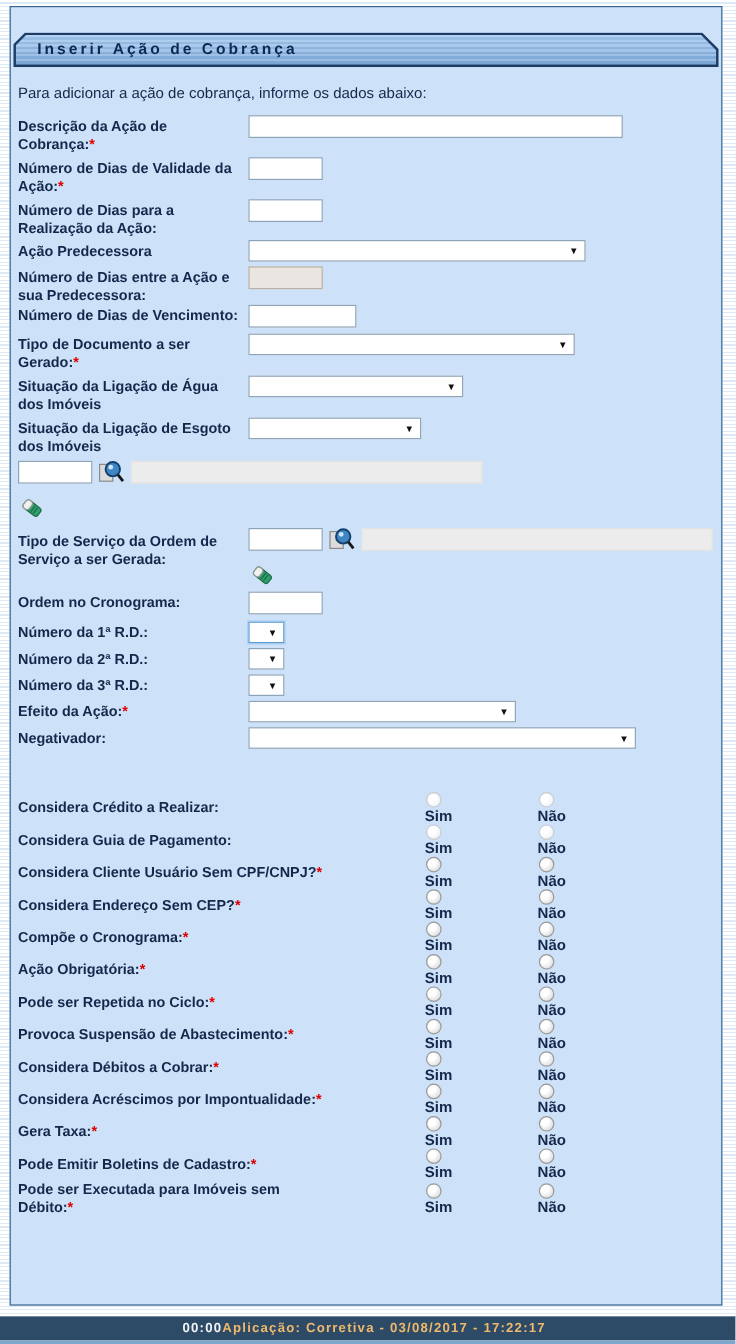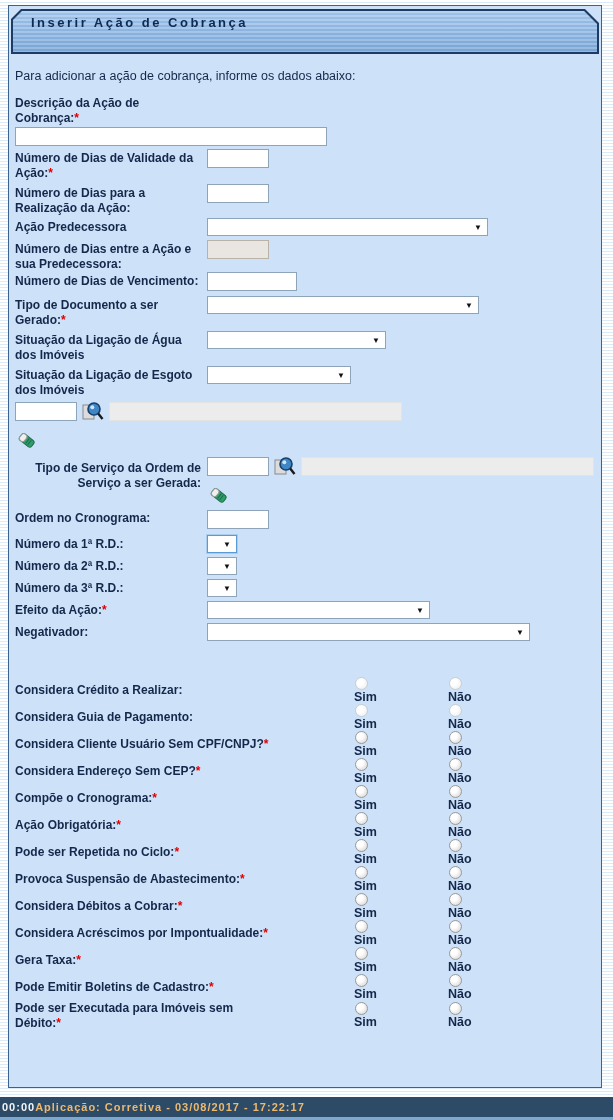--- a/index.html
+++ b/index.html
@@ -7,21 +7,21 @@
     width:613px;height:1120px;position:relative;overflow:hidden;
     font-family:"Liberation Sans",sans-serif;
     background:repeating-linear-gradient(180deg,#ffffff 0px,#ffffff 2px,#dce9f7 2px,#dce9f7 3px);
   }
   .frame{
     position:absolute;left:8px;top:5px;width:594px;height:1083px;
     background:#cde1f8;border:1px solid #39648f;box-sizing:border-box;
   }
   
   .titlebar-outer{
-    margin:3px 2px 0 2px;height:45px;position:relative;
+    margin:21px 2px 0 2px;height:29px;position:relative;
     background:#1c3c66;
     clip-path:polygon(10px 0,calc(100% - 14px) 0,100% 14px,100% 100%,0 100%,0 10px);
   }
   .titlebar-inner{
     position:absolute;left:2px;top:2px;right:2px;bottom:2px;
     background:
       linear-gradient(180deg,rgba(255,255,255,.25),rgba(0,0,0,.05)),
       repeating-linear-gradient(180deg,#9dc3ee 0 2px,#7fadde 2px 4px);
     clip-path:polygon(9px 0,calc(100% - 13px) 0,100% 13px,100% 100%,0 100%,0 9px);
   }
@@ -76,42 +76,42 @@
     font-family:"Liberation Sans",sans-serif;font-size:13px;color:#000;
     background:linear-gradient(180deg,#d8eafb,#aed2f0);
     border:1px solid #7896b4;
     box-shadow:inset 1px 1px 0 #f0f8ff,1px 1px 0 #3c3c3c;
     padding:2px 9px 3px 9px;margin-right:8px;cursor:pointer;
   }
   .btn.right{margin-left:auto;margin-right:0;}
   
   .footer{
     position:absolute;left:0;top:1097px;width:613px;height:20px;background:#2d4b66;
-    display:flex;justify-content:flex-start;align-items:center;
+    display:flex;justify-content:center;align-items:center;
     font-size:11px;font-weight:bold;letter-spacing:1px;box-sizing:border-box;padding:0 8px 0 2px;
   }
   .footer .left{color:#f2f5f8;}
   .footer .right{color:#eeb96e;}
   .footer-edge{position:absolute;left:0;top:1117px;width:613px;height:3px;background:#7da7cd;}
 </style>
 </head>
 <body>
 
 <div class="frame">
 
   <div class="titlebar-outer">
     <div class="titlebar-inner"></div>
     <div class="titlebar-text">Inserir Ação de Cobrança</div>
   </div>
 
   <div class="intro">Para adicionar a ação de cobrança, informe os dados abaixo:</div>
 
   <div class="form">
 
-    <div class="frow" style="margin-bottom:3px;flex-direction:column;">
+    <div class="frow" style="margin-bottom:3px;">
       <div class="flabel"><span>Descrição da Ação de Cobrança:</span><span class="req">*</span></div>
       <div class="fcontrol"><input class="txt w-wide" value="" style=""></div>
     </div>
 
     <div class="frow" style="margin-bottom:3px;">
       <div class="flabel"><span>Número de Dias de Validade da Ação:</span><span class="req">*</span></div>
       <div class="fcontrol"><input class="txt w-small" value="" style=""></div>
     </div>
 
     <div class="frow" style="margin-bottom:2px;">
@@ -181,21 +181,21 @@
                   <line x1="11" y1="7.5" x2="11" y2="13.5" stroke="#1c6b47"></line>
                   <line x1="13.5" y1="7.5" x2="13.5" y2="13.5" stroke="#1c6b47"></line>
                 </g>
               </svg>
           </span>
         </div>
       </div>
     </div>
 
     <div class="frow" style="margin-bottom:4px;">
-      <div class="flabel" style="padding-top:4px;text-align:right;"><span>Tipo de Serviço da Ordem de Serviço a ser Gerada:</span><span class="req"></span></div>
+      <div class="flabel" style="padding-top:4px;"><span>Tipo de Serviço da Ordem de Serviço a ser Gerada:</span><span class="req"></span></div>
       <div class="fcontrol">
         <div class="lookup">
           <input class="txt w-small" value="" style="">
           <span class="icon-btn">
             <svg width="22" height="22" viewBox="0 0 22 22">
                 <rect x="1" y="4" width="11" height="14" fill="#dcdcdc" stroke="#8a8a8a"></rect>
                 <path d="M9 4 L12 7 L9 7 Z" fill="#b0b0b0"></path>
                 <circle cx="12" cy="8" r="6" fill="#3f87c4" stroke="#163f6e" stroke-width="1.6"></circle>
                 <circle cx="10.3" cy="6.3" r="2" fill="#cfe6f8"></circle>
                 <line x1="16.2" y1="12.6" x2="20.5" y2="18" stroke="#1a1a1a" stroke-width="2.4"></line>

